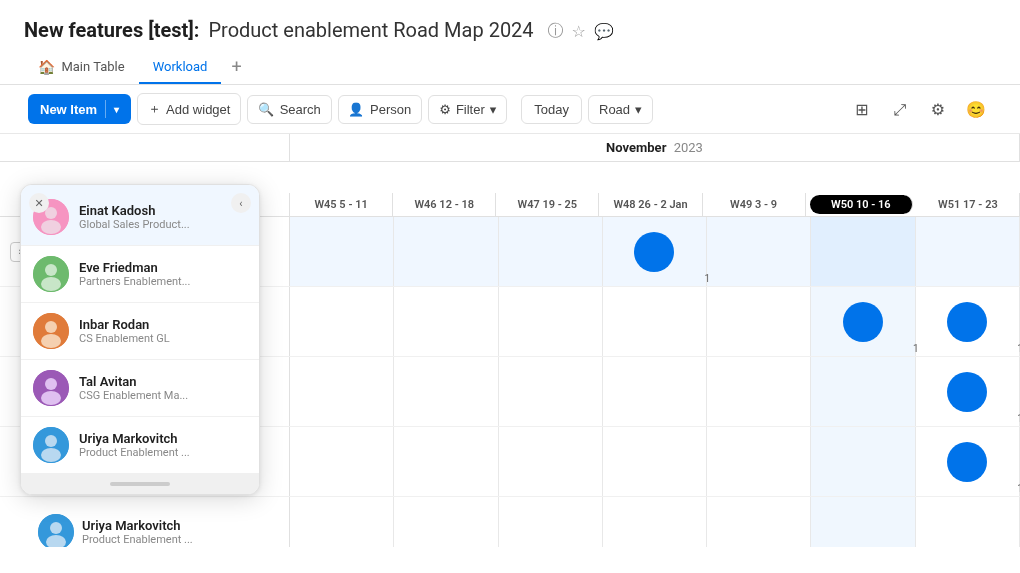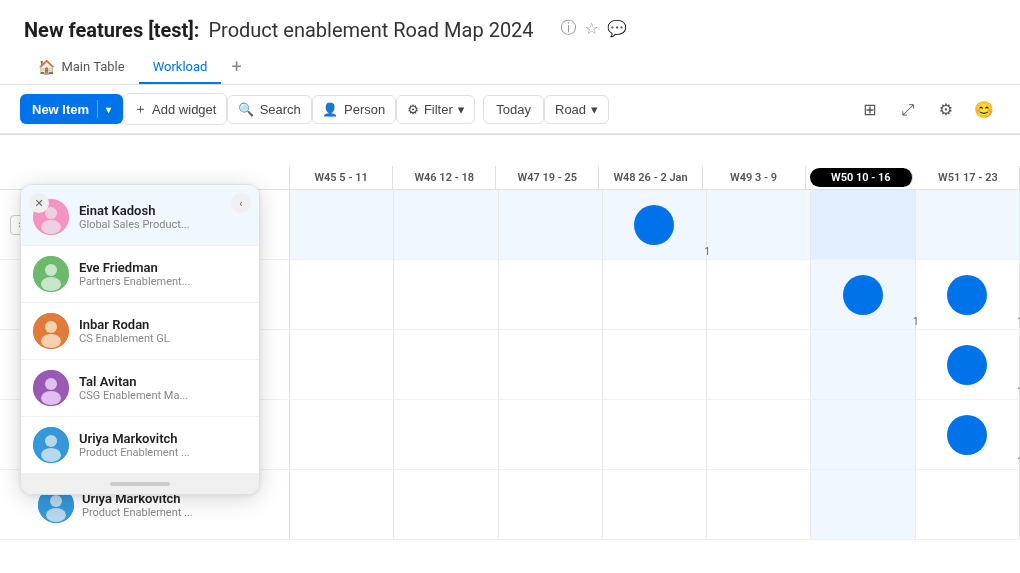--- a/index.html
+++ b/index.html
@@ -10,22 +10,22 @@
       color: #333;
       width: 1020px;
       height: 573px;
       overflow: hidden;
     }
 
     
     .page-header {
       padding: 18px 24px 8px 24px;
       display: flex;
-      align-items: flex-start;
-      gap: 27px;
+      align-items: flex-end;
+      gap: 14px;
     }
     .page-title {
       font-size: 20px;
       font-weight: 700;
       color: #1f1f1f;
     }
     .header-icons {
       display: flex;
       align-items: center;
       gap: 8px;
@@ -67,21 +67,22 @@
       cursor: pointer;
       color: #888;
       font-size: 18px;
       line-height: 1;
     }
 
     
     .toolbar {
       display: flex;
       align-items: center;
-      padding: 8px 20px;
+      padding: 8px 28px;
+      gap: 6px;
       border-bottom: 1px solid #e8e8e8;
     }
     .btn-new-item {
       display: flex;
       align-items: center;
       background: #0073ea;
       color: #fff;
       border: none;
       border-radius: 6px;
       padding: 6px 12px;
@@ -466,20 +467,24 @@
     <div class="toolbar-icon-btn">⚙</div>
     <div class="toolbar-icon-btn">😊</div>
   </div>
 </div>
 
 <div class="main-content">
   <div class="gantt-container">
 
     <div class="month-headers">
       <div class="month-col-spacer"></div>
+      <div class="month-col">
+        <span class="month-name">November</span>
+        <span class="month-year">2023</span>
+      </div>
     </div>
 
     <div class="week-headers">
       <div class="week-spacer"></div>
       <div class="week-cell">W45 5 - 11</div>
       <div class="week-cell">W46 12 - 18</div>
       <div class="week-cell">W47 19 - 25</div>
       <div class="week-cell">W48 26 - 2 Jan</div>
       <div class="week-cell">W49 3 - 9</div>
       <div class="week-cell current">W50 10 - 16</div>

